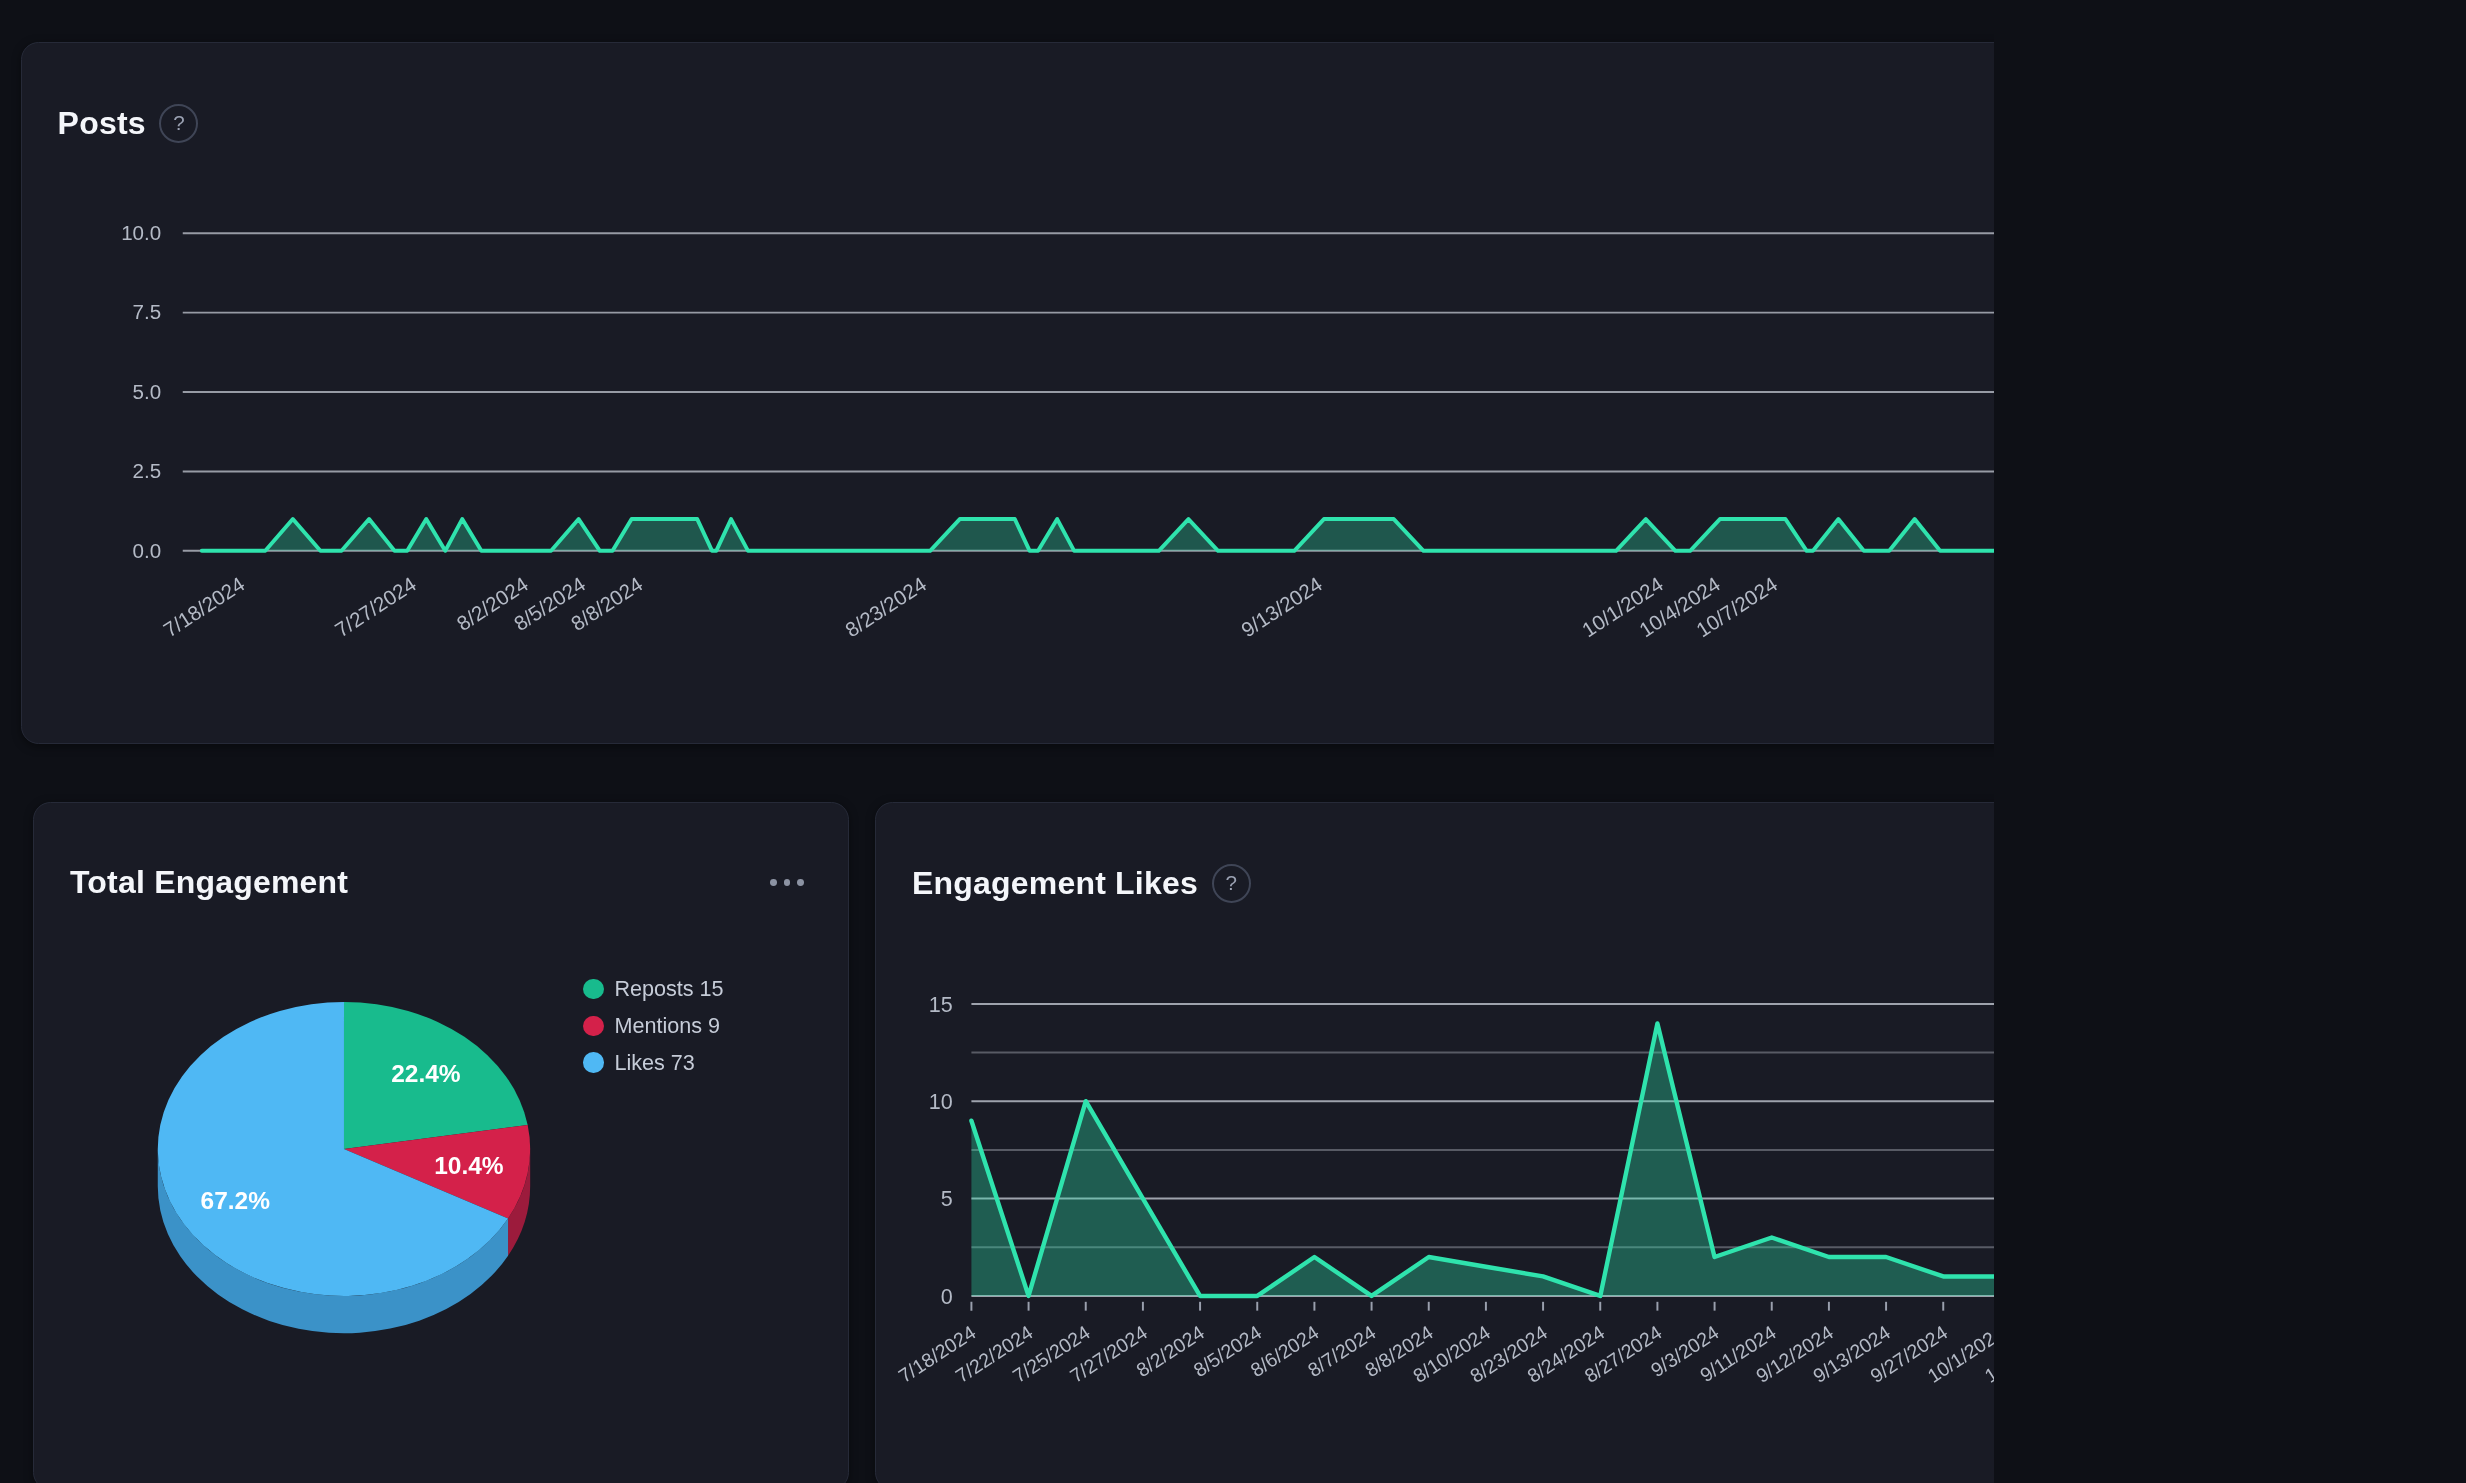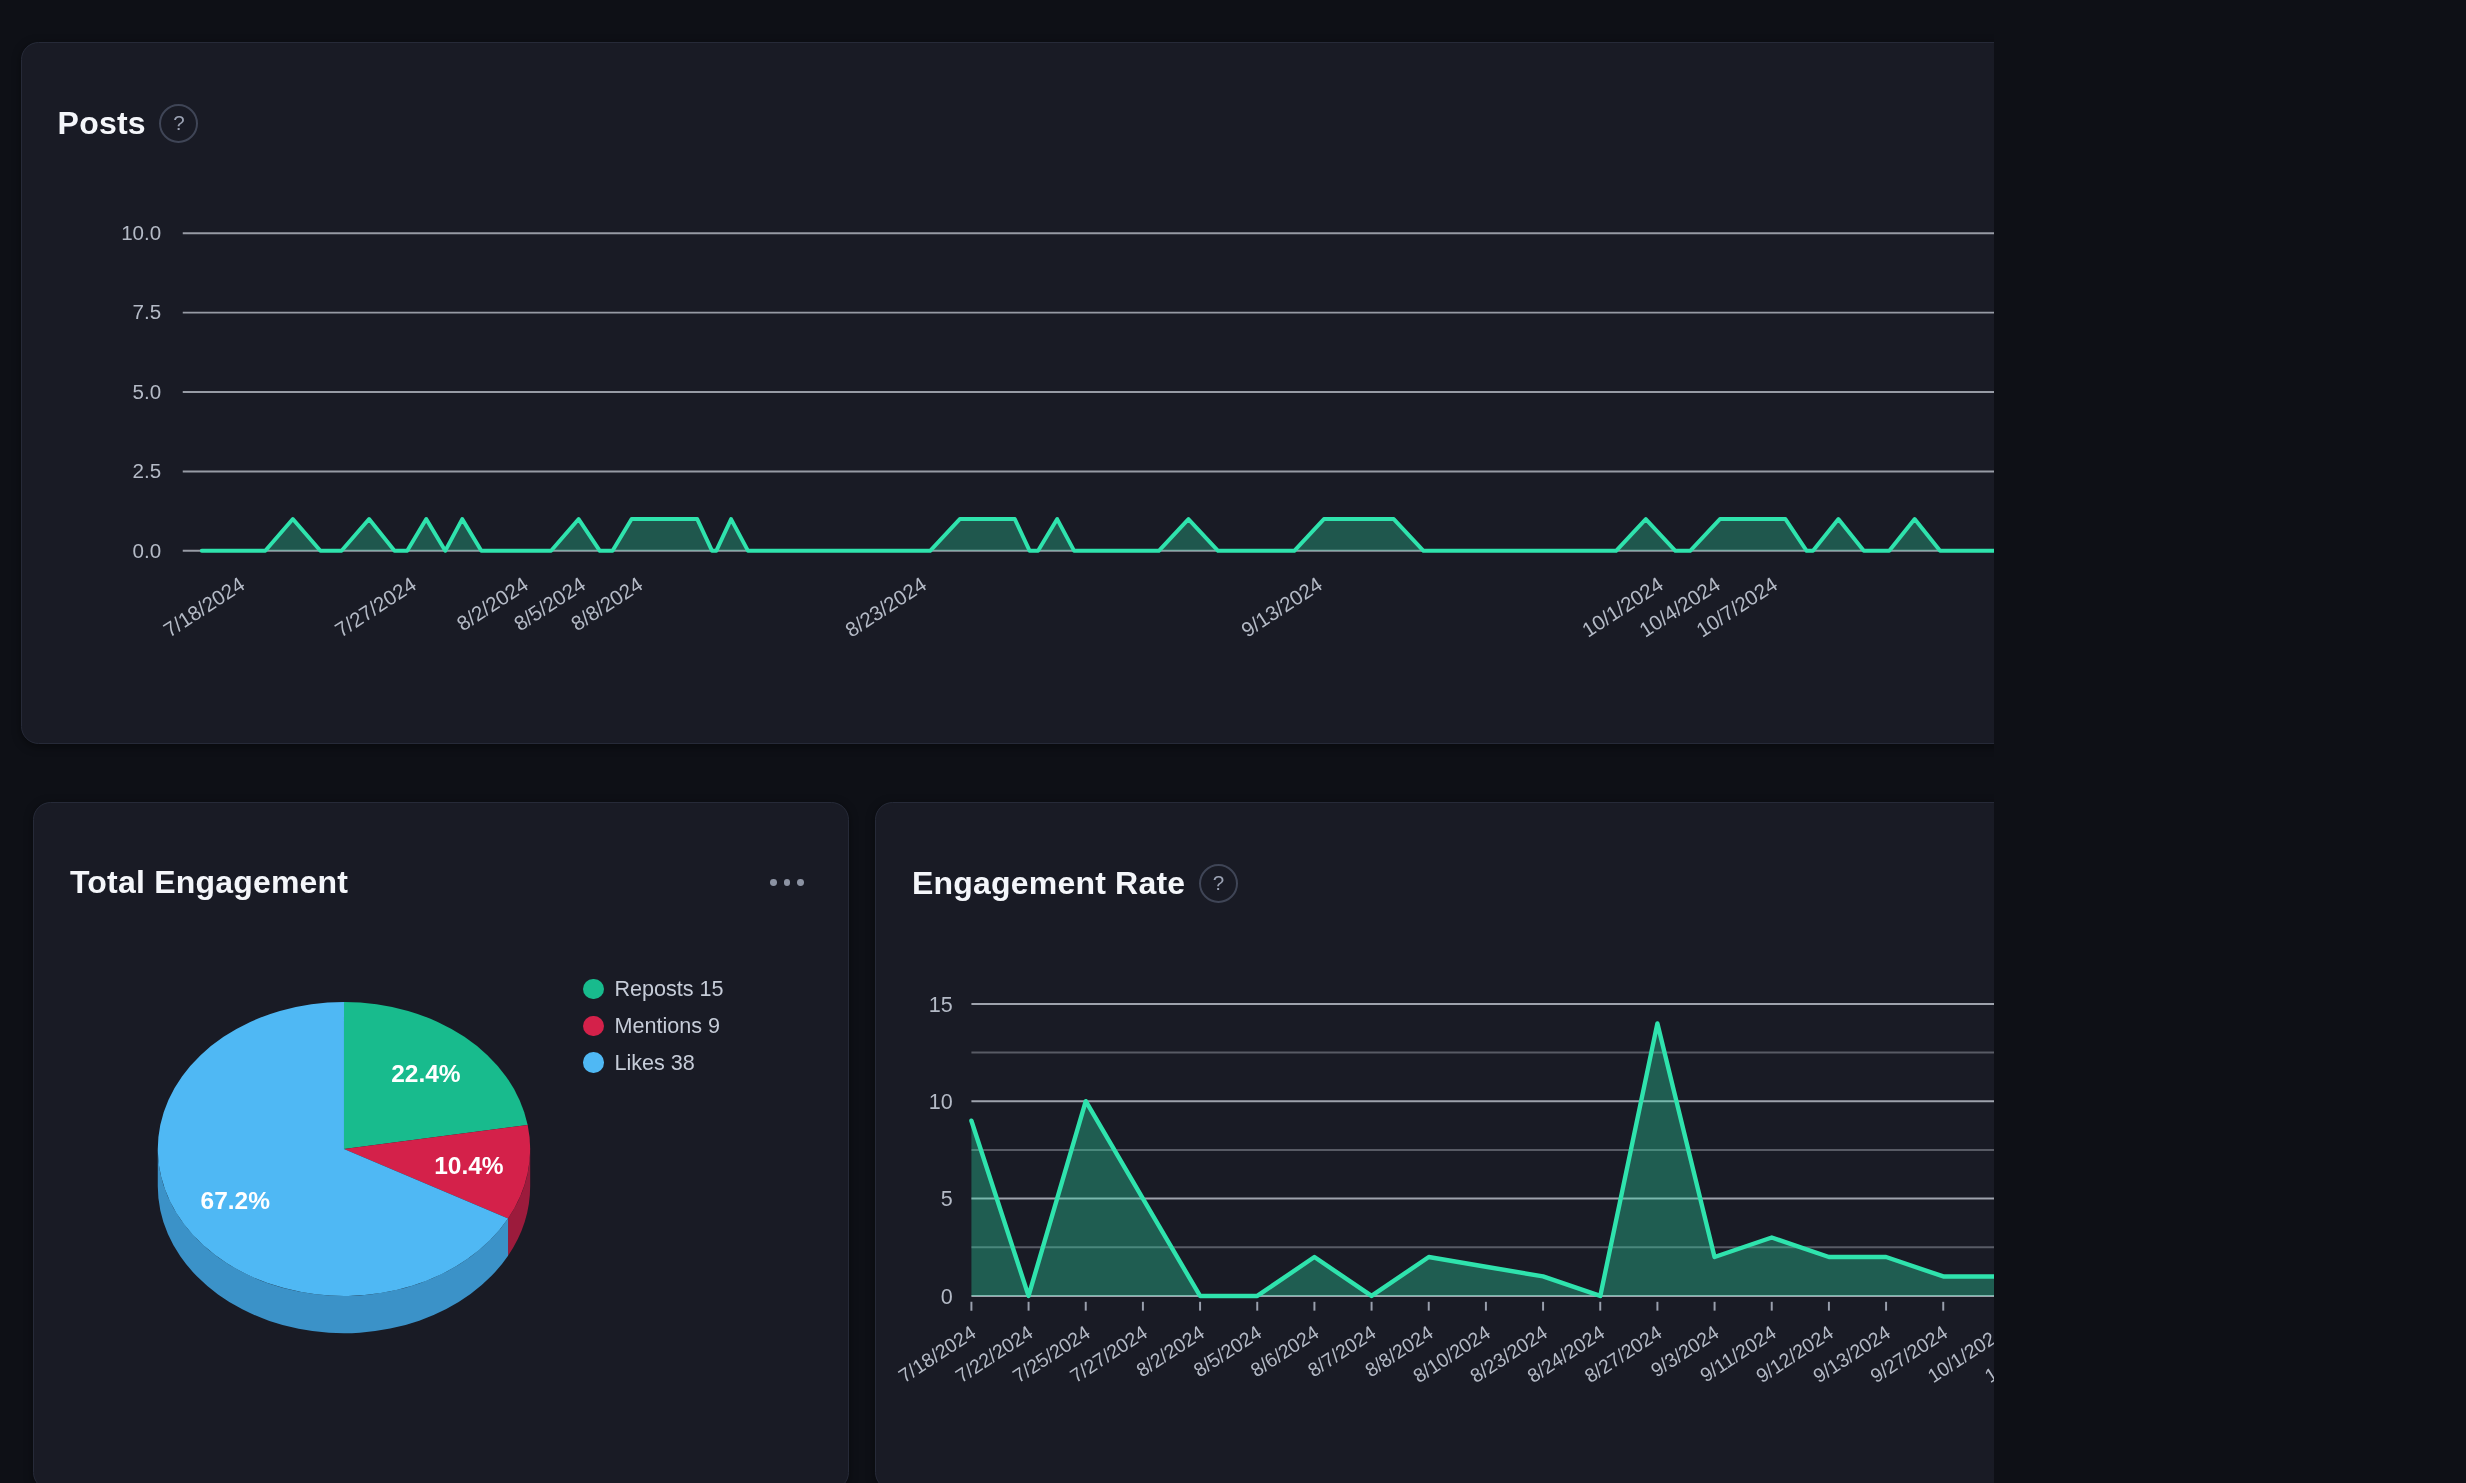--- a/index.html
+++ b/index.html
@@ -92,28 +92,28 @@
         <div class="legend-item">
           <span class="legend-swatch" style="background: rgb(24, 187, 141);"></span>
           <span class="legend-label">Reposts 15</span>
         </div>
         <div class="legend-item">
           <span class="legend-swatch" style="background: rgb(212, 33, 74);"></span>
           <span class="legend-label">Mentions 9</span>
         </div>
         <div class="legend-item">
           <span class="legend-swatch" style="background: rgb(79, 184, 244);"></span>
-          <span class="legend-label">Likes 38</span>
+          <span class="legend-label">Likes 73</span>
         </div>
       </div>
   </section>
 
   <section class="panel" id="panel-rate">
     <div class="panel-header">
-      <h2 class="panel-title">Engagement Rate</h2>
+      <h2 class="panel-title">Engagement Likes</h2>
       <span class="help">?</span>
       <span class="spacer"></span>
       <span class="menu">
           <i></i>
           <i></i>
           <i></i>
         </span>
     </div>
     <svg class="chart" id="rate-chart" viewBox="0 0 1585 700">
         <line x1="97" y1="453.3333333333333" x2="1497" y2="453.3333333333333" stroke="#b6bbc6" stroke-opacity="0.4" stroke-width="2"></line>

